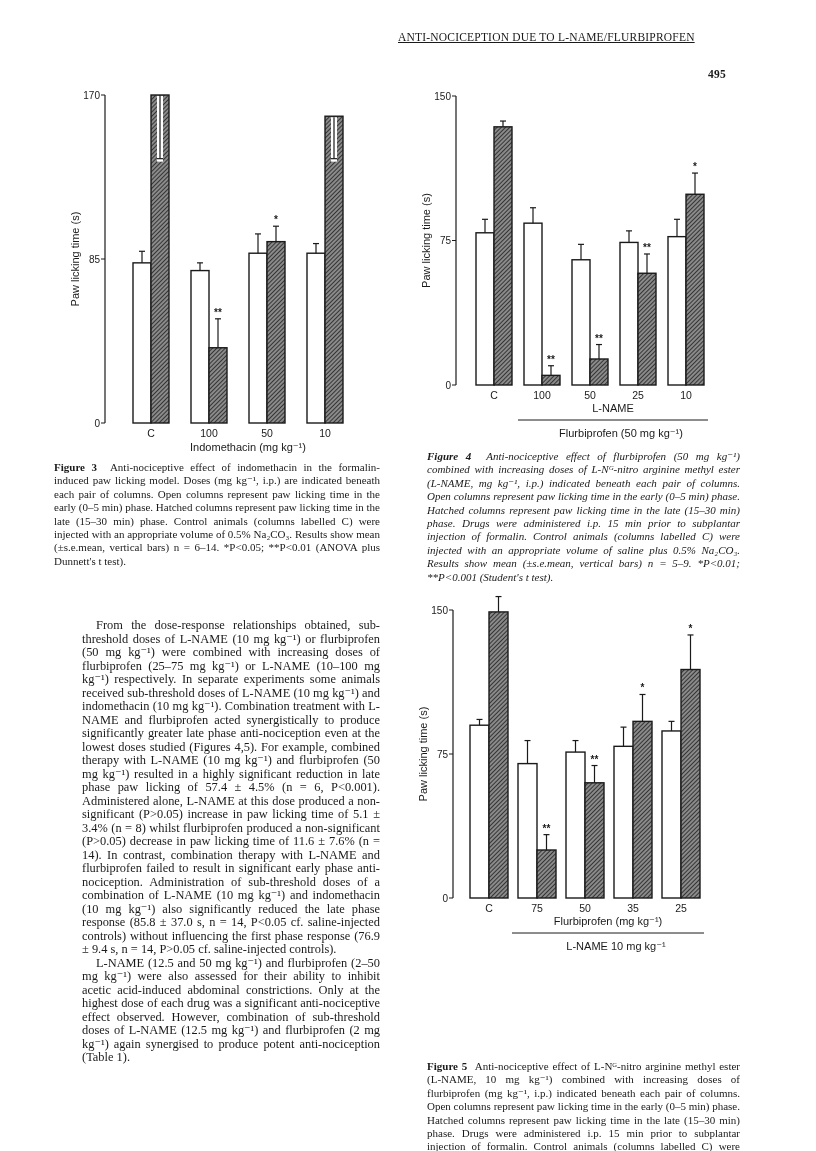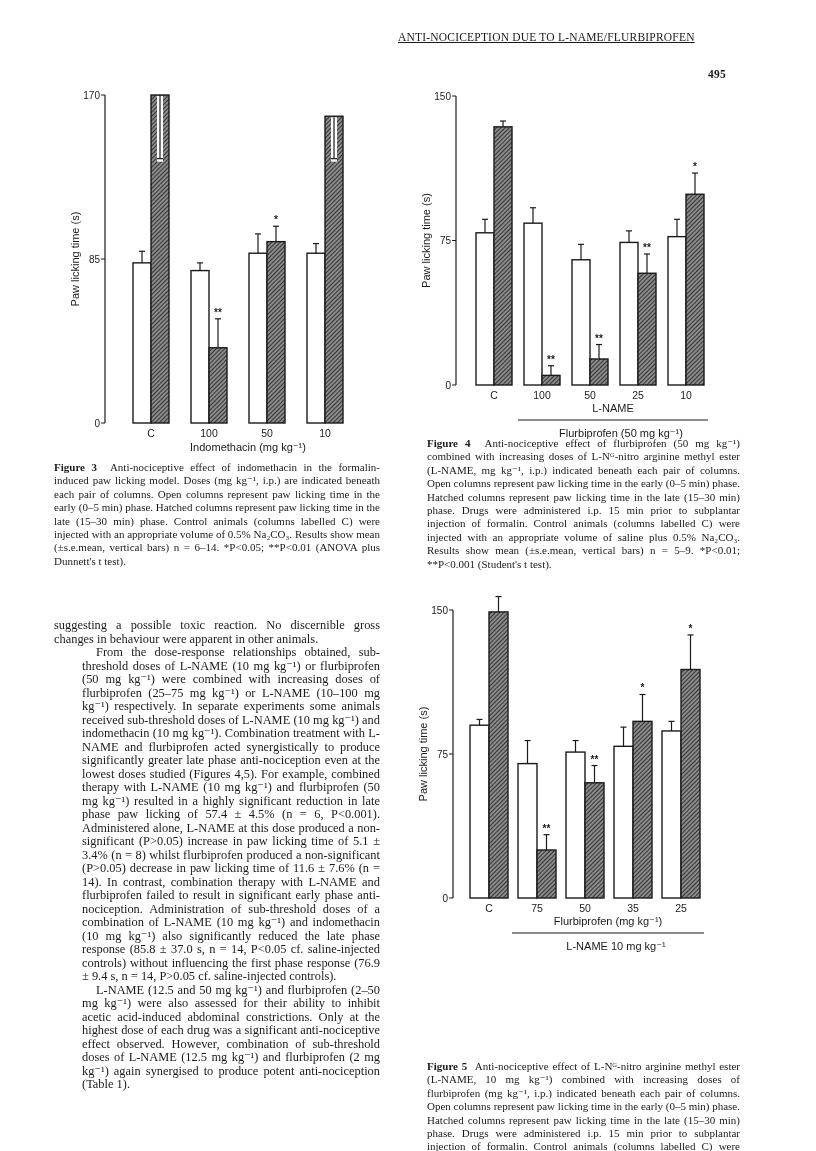--- a/index.html
+++ b/index.html
@@ -124,21 +124,21 @@
     <line x1="674" y1="219.30666666666667" x2="680" y2="219.30666666666667" stroke="#1a1a1a" stroke-width="1.2"></line>
     <rect x="686" y="194.26" width="18" height="190.74" fill="url(#hatch)" stroke="#1a1a1a" stroke-width="1.4"></rect>
     <line x1="695" y1="194.26" x2="695" y2="173.0666666666667" stroke="#1a1a1a" stroke-width="1.2"></line>
     <line x1="692" y1="173.0666666666667" x2="698" y2="173.0666666666667" stroke="#1a1a1a" stroke-width="1.2"></line>
     <text x="695" y="170.0666666666667" font-size="10" text-anchor="middle" font-weight="bold">*</text>
     <text x="686" y="399" font-size="10.5" text-anchor="middle">10</text>
     <text x="613" y="412" font-size="11" text-anchor="middle">L-NAME</text>
     <line x1="518" y1="420" x2="708" y2="420" stroke="#1a1a1a" stroke-width="1"></line>
     <text x="621" y="437" font-size="11" text-anchor="middle">Flurbiprofen (50 mg kg⁻¹)</text>
   </svg>
-<div class="caption" style="left:427px;top:437px;width:313px;">
+<div class="caption" style="left:427px;top:450px;width:313px;font-style:italic;">
   <b>Figure 4</b>&nbsp;&nbsp;<span>Anti-nociceptive effect of flurbiprofen (50 mg kg⁻¹) combined with increasing doses of L-Nᴳ-nitro arginine methyl ester (L-NAME, mg kg⁻¹, i.p.) indicated beneath each pair of columns. Open columns represent paw licking time in the early (0–5 min) phase. Hatched columns represent paw licking time in the late (15–30 min) phase. Drugs were administered i.p. 15 min prior to subplantar injection of formalin. Control animals (columns labelled C) were injected with an appropriate volume of saline plus 0.5% Na₂CO₃. Results show mean (±s.e.mean, vertical bars) n = 5–9. *P&lt;0.01; **P&lt;0.001 (Student's t test).</span>
 </div>
 
 <svg class="fig" id="fig5" style="left:0;top:0;" width="816" height="1151">
     <line x1="453" y1="610" x2="453" y2="898" stroke="#1a1a1a" stroke-width="1.2"></line>
     <line x1="449" y1="898" x2="453" y2="898" stroke="#1a1a1a" stroke-width="1"></line>
     <text x="448" y="901.5" font-size="10" text-anchor="end">0</text>
     <line x1="449" y1="754" x2="453" y2="754" stroke="#1a1a1a" stroke-width="1"></line>
     <text x="448" y="757.5" font-size="10" text-anchor="end">75</text>
     <line x1="449" y1="610" x2="453" y2="610" stroke="#1a1a1a" stroke-width="1"></line>
@@ -185,16 +185,15 @@
     <text x="681" y="912" font-size="10.5" text-anchor="middle">25</text>
     <text x="608" y="925" font-size="11" text-anchor="middle">Flurbiprofen (mg kg⁻¹)</text>
     <line x1="512" y1="933" x2="704" y2="933" stroke="#1a1a1a" stroke-width="1"></line>
     <text x="616" y="950" font-size="11" text-anchor="middle">L-NAME 10 mg kg⁻¹</text>
   </svg>
 <div class="caption" style="left:427px;top:1060px;width:313px;">
   <b>Figure 5</b>&nbsp;&nbsp;<span>Anti-nociceptive effect of L-Nᴳ-nitro arginine methyl ester (L-NAME, 10 mg kg⁻¹) combined with increasing doses of flurbiprofen (mg kg⁻¹, i.p.) indicated beneath each pair of columns. Open columns represent paw licking time in the early (0–5 min) phase. Hatched columns represent paw licking time in the late (15–30 min) phase. Drugs were administered i.p. 15 min prior to subplantar injection of formalin. Control animals (columns labelled C) were injected with an appropriate volume of saline plus 0.5% Na₂CO₃. Results show mean (±s.e.mean, vertical bars) n = 5–9. *P&lt;0.01; **P&lt;0.001 (Student's t test).</span>
 </div>
 
 <div class="body-text">
-  <p>suggesting a possible toxic reaction. No discernible gross changes in behaviour were apparent in other animals.</p>
   <p class="indent">From the dose-response relationships obtained, sub-threshold doses of L-NAME (10 mg kg⁻¹) or flurbiprofen (50 mg kg⁻¹) were combined with increasing doses of flurbiprofen (25–75 mg kg⁻¹) or L-NAME (10–100 mg kg⁻¹) respectively. In separate experiments some animals received sub-threshold doses of L-NAME (10 mg kg⁻¹) and indomethacin (10 mg kg⁻¹). Combination treatment with L-NAME and flurbiprofen acted synergistically to produce significantly greater late phase anti-nociception even at the lowest doses studied (Figures 4,5). For example, combined therapy with L-NAME (10 mg kg⁻¹) and flurbiprofen (50 mg kg⁻¹) resulted in a highly significant reduction in late phase paw licking of 57.4 ± 4.5% (n = 6, P&lt;0.001). Administered alone, L-NAME at this dose produced a non-significant (P&gt;0.05) increase in paw licking time of 5.1 ± 3.4% (n = 8) whilst flurbiprofen produced a non-significant (P&gt;0.05) decrease in paw licking time of 11.6 ± 7.6% (n = 14). In contrast, combination therapy with L-NAME and flurbiprofen failed to result in significant early phase anti-nociception. Administration of sub-threshold doses of a combination of L-NAME (10 mg kg⁻¹) and indomethacin (10 mg kg⁻¹) also significantly reduced the late phase response (85.8 ± 37.0 s, n = 14, P&lt;0.05 cf. saline-injected controls) without influencing the first phase response (76.9 ± 9.4 s, n = 14, P&gt;0.05 cf. saline-injected controls).</p>
   <p class="indent">L-NAME (12.5 and 50 mg kg⁻¹) and flurbiprofen (2–50 mg kg⁻¹) were also assessed for their ability to inhibit acetic acid-induced abdominal constrictions. Only at the highest dose of each drug was a significant anti-nociceptive effect observed. However, combination of sub-threshold doses of L-NAME (12.5 mg kg⁻¹) and flurbiprofen (2 mg kg⁻¹) again synergised to produce potent anti-nociception (Table 1).</p>
 </div>
 
 </body></html>

